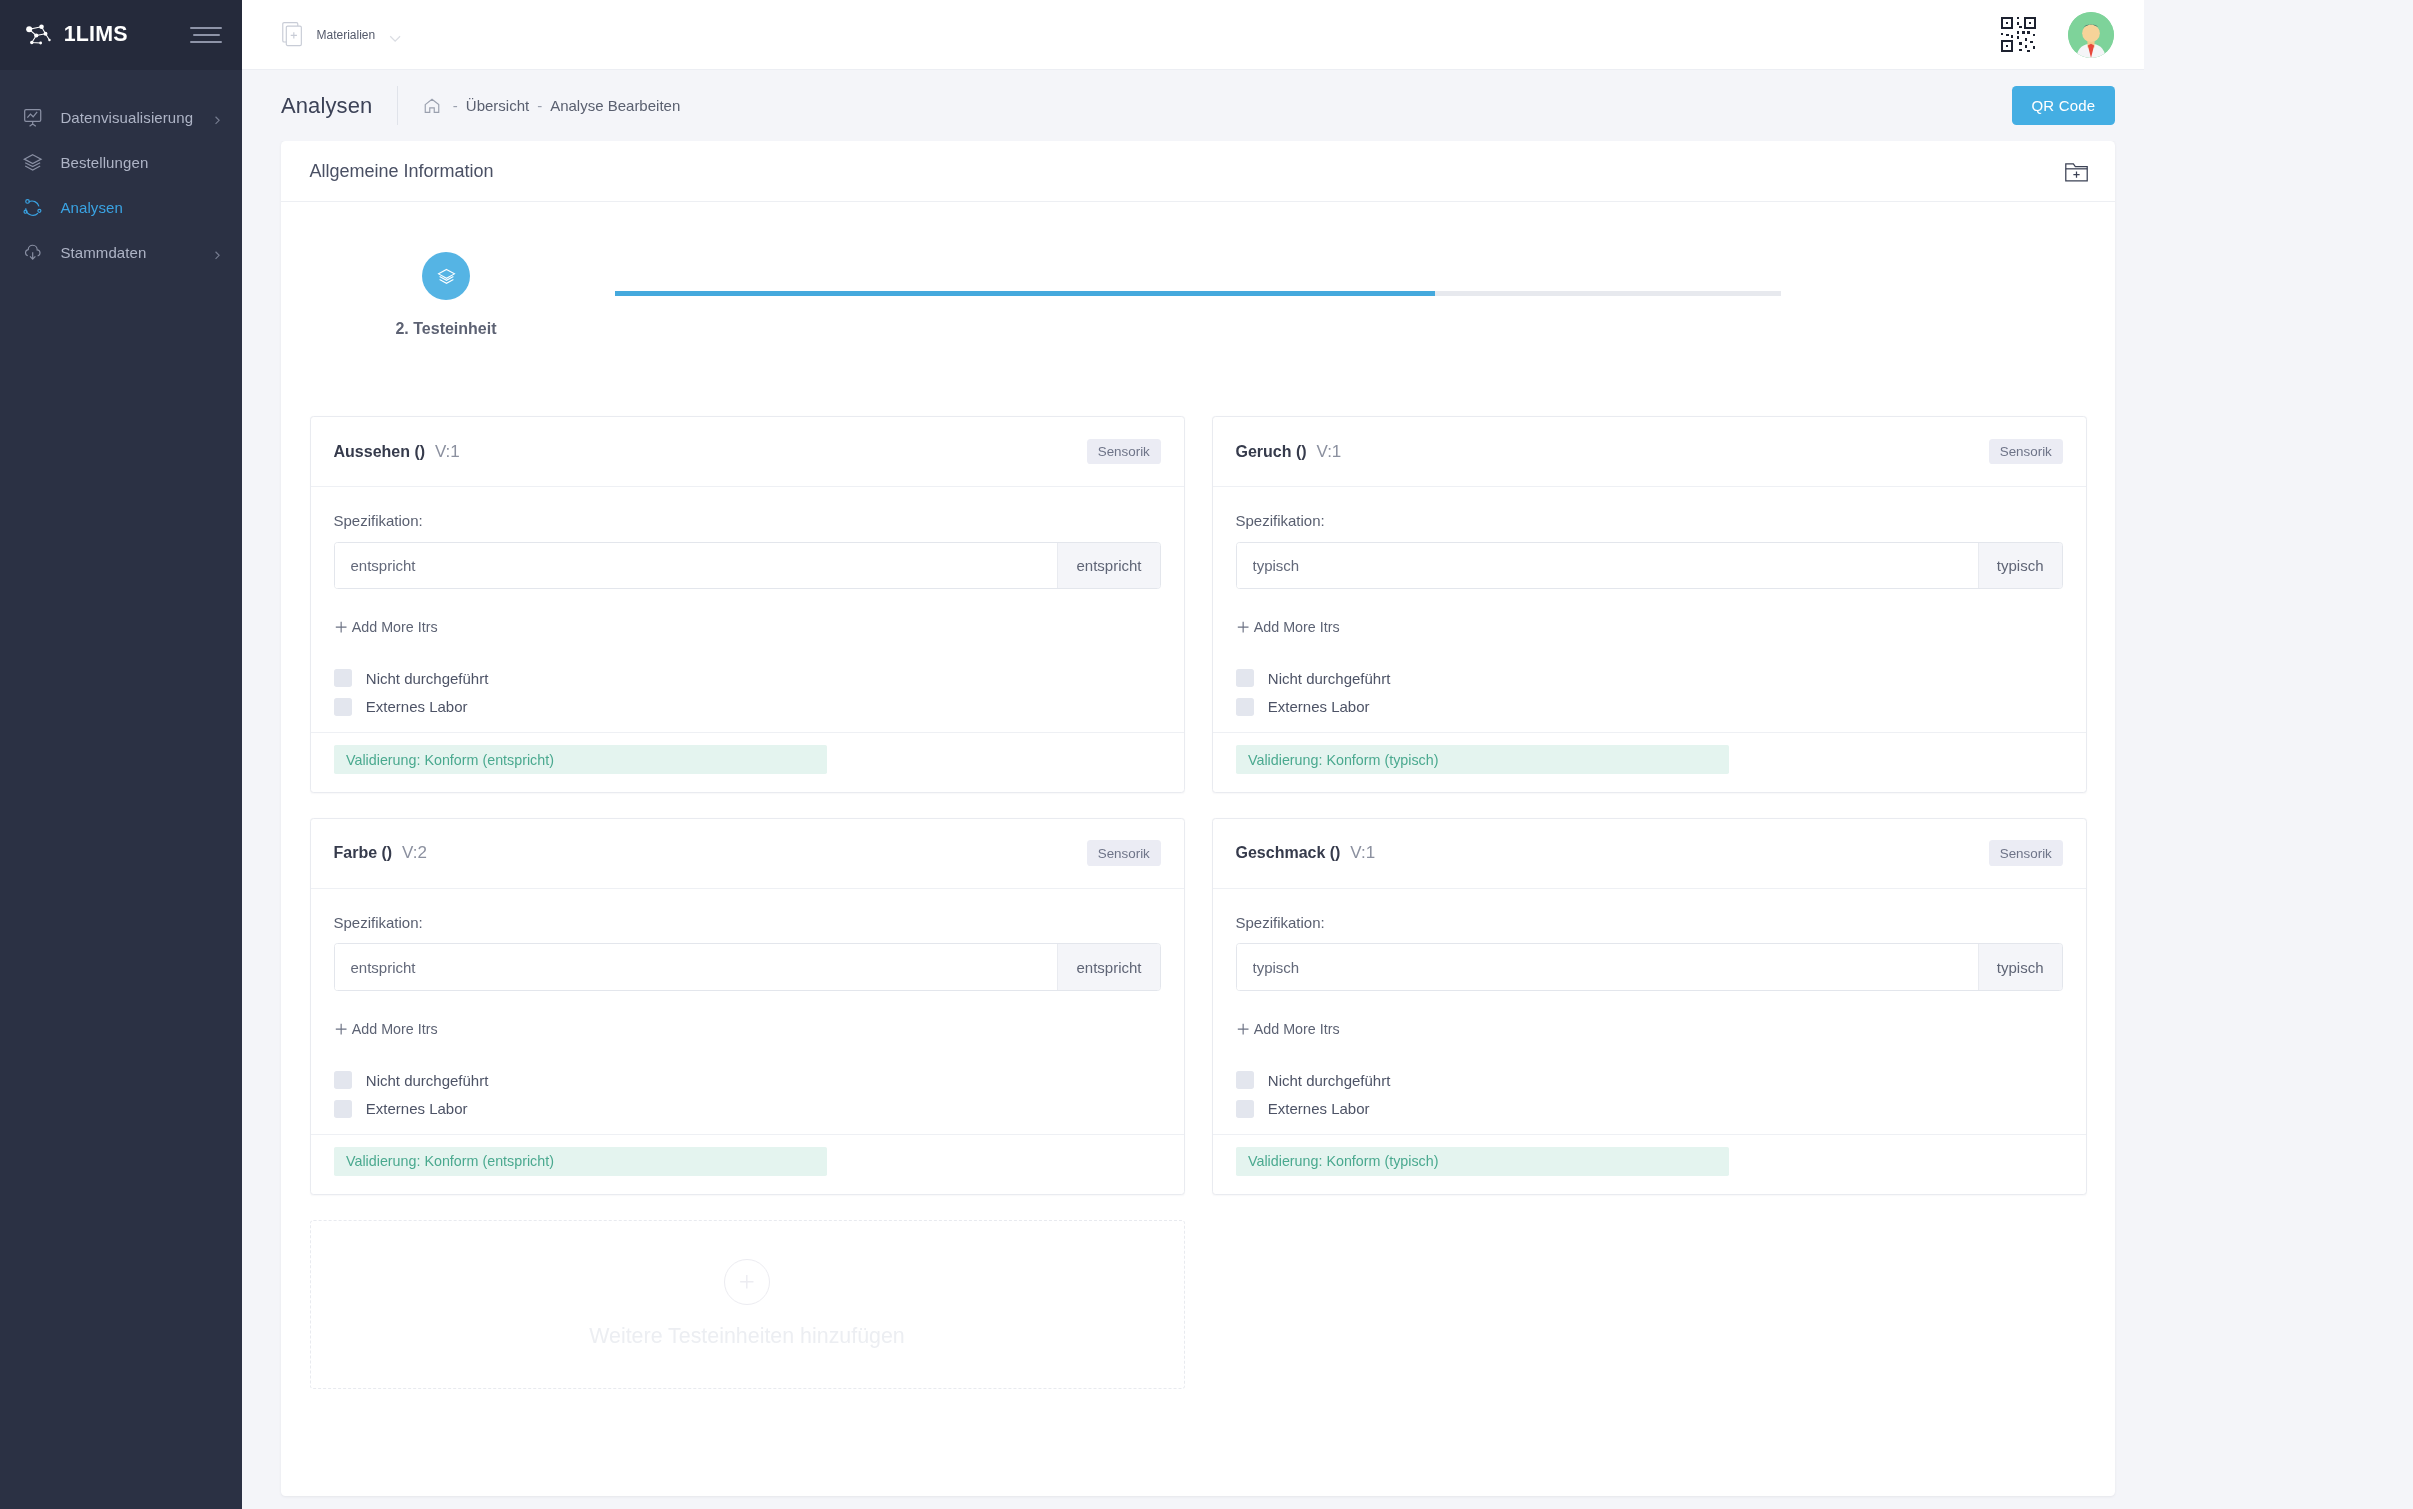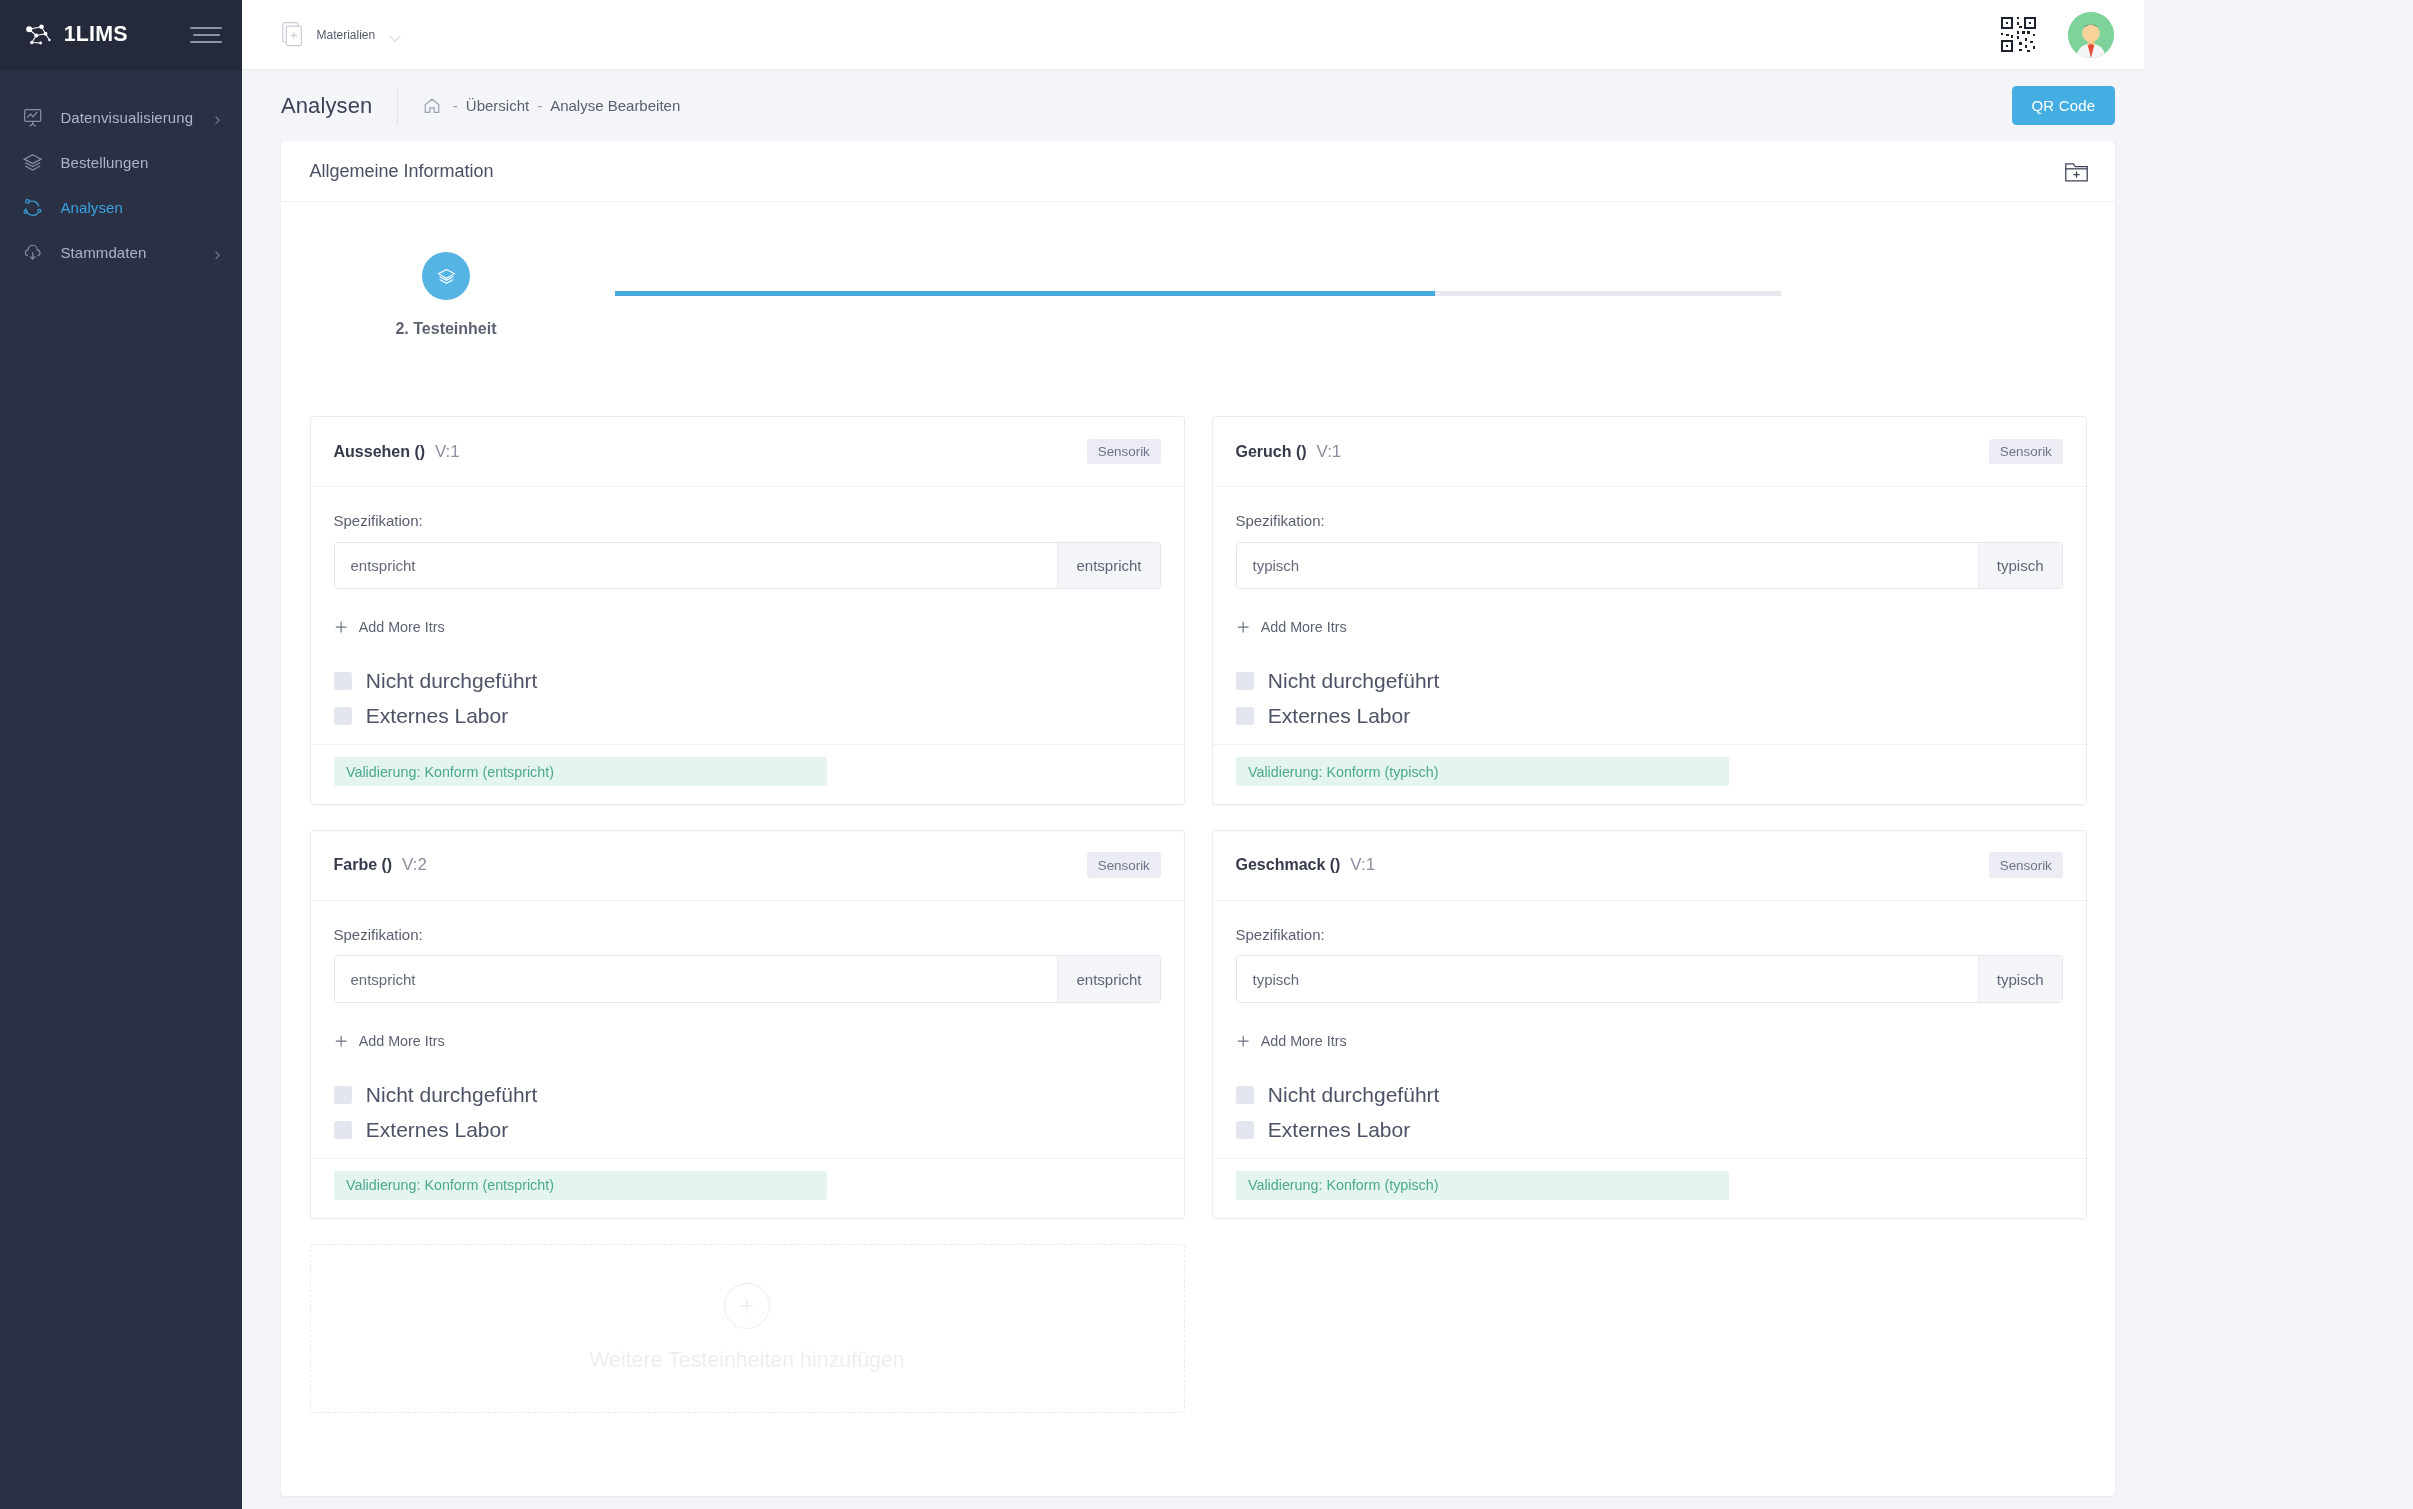--- a/index.html
+++ b/index.html
@@ -217,36 +217,36 @@
     font-size: 15px;
     padding: 14.3px 18px;
     border-left: 0.9px solid #e9ebf0;
     display: flex;
     align-items: center;
     white-space: nowrap;
   }
   .addmore {
     display: inline-flex;
     align-items: center;
-    gap: 11px;
+    gap: 4px;
     margin-top: 30px;
     font-size: 14.3px;
     color: #5d6374;
     cursor: pointer;
   }
   .plus-sm { width: 14.3px; height: 14.3px; display: block; }
   .checks { margin-top: 32px; display: flex; flex-direction: column; gap: 10.7px; }
   .chk-row { display: flex; align-items: center; gap: 14.3px; cursor: pointer; }
   .chk {
     width: 18px; height: 18px;
     background: #e3e6ee;
     border-radius: 2.7px;
     flex: 0 0 18px;
   }
-  .chk-label { font-size: 21px; color: #4d5366; }
+  .chk-label { font-size: 15px; color: #4d5366; }
   .tcard-foot {
     border-top: 0.9px solid #eef0f4;
     padding: 12.5px 23px 18px 23px;
   }
   .valid-pill {
     background: #e4f4ef;
     color: #4aa98f;
     font-size: 14.3px;
     padding: 6.2px 12.5px;
     width: 493px;

